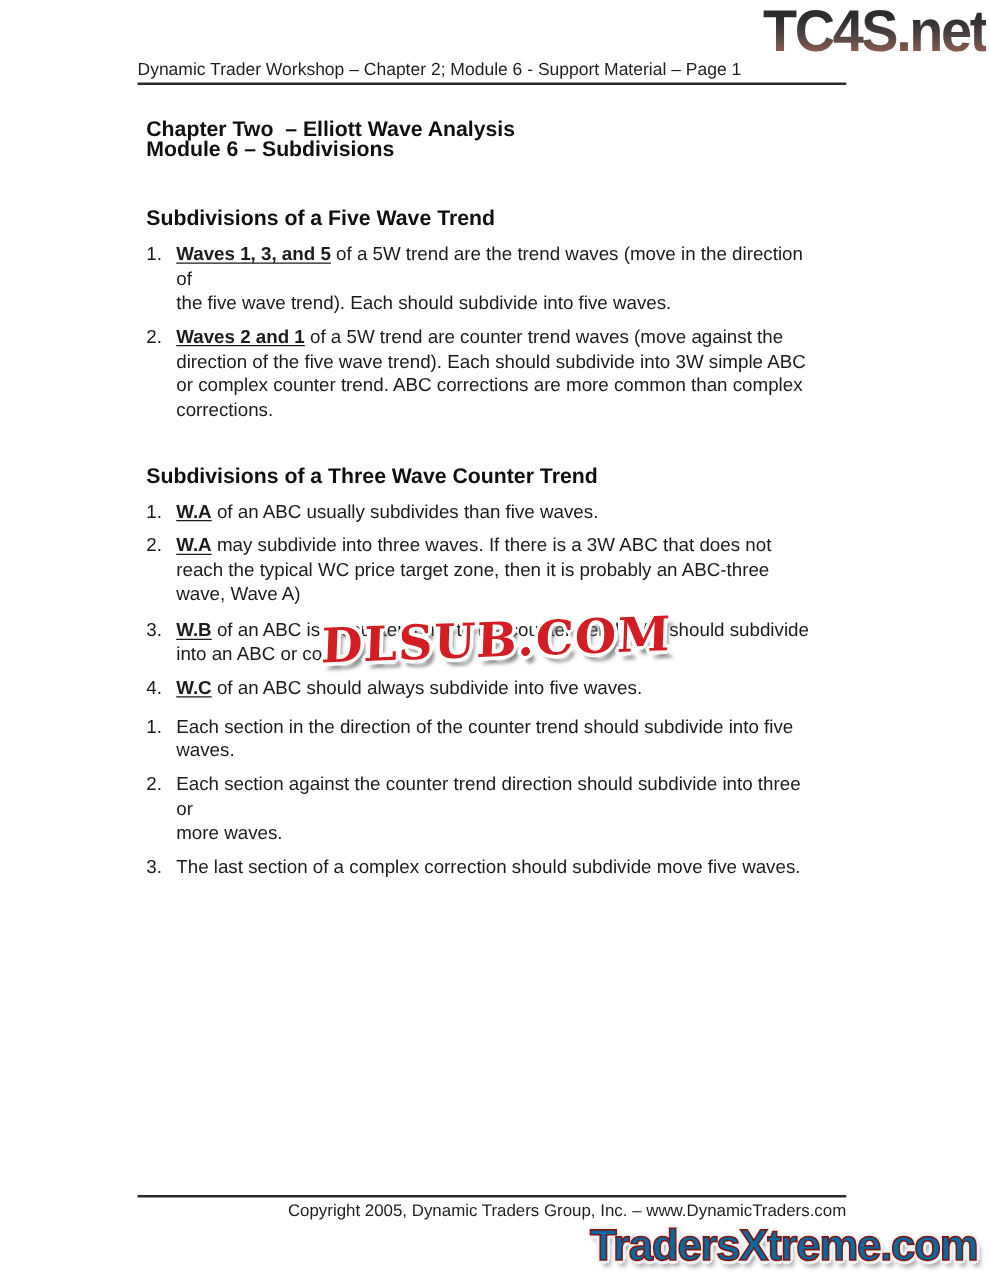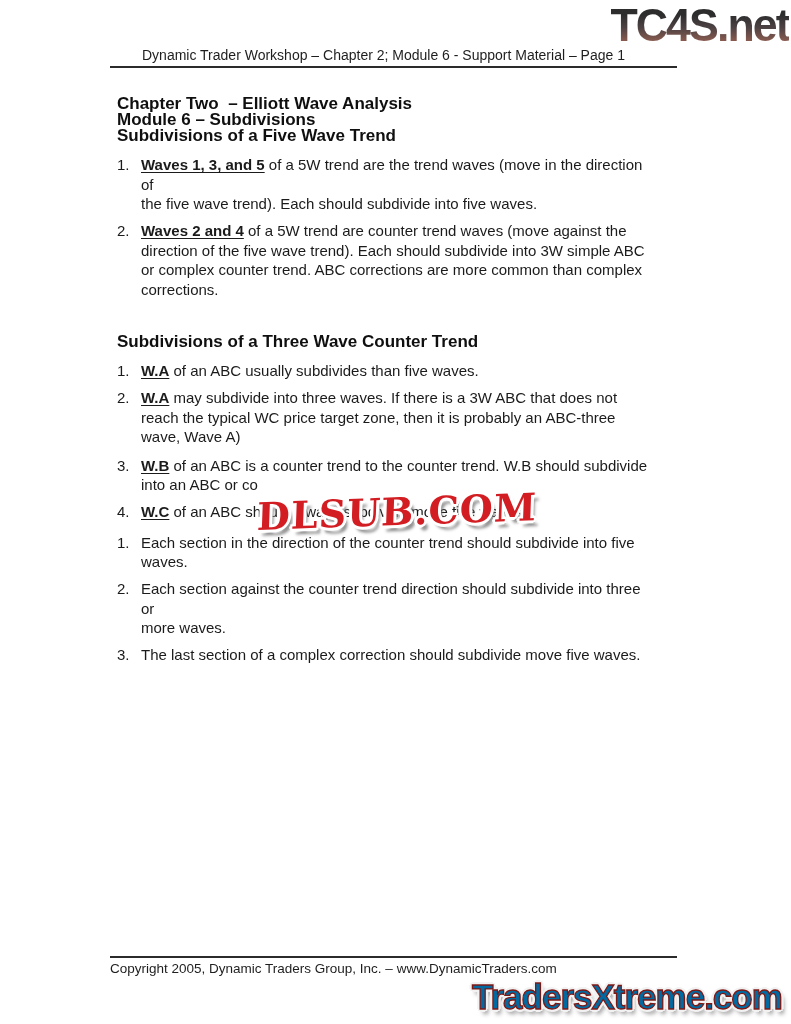--- a/index.html
+++ b/index.html
@@ -10,23 +10,22 @@
     background: #ffffff;
     overflow: hidden;
     font-family: "Liberation Sans", sans-serif;
     color: #1b1b1b;
   }
 
   
   .header-title {
     position: absolute;
     top: 47px;
-    left: 100px;
+    left: 110px;
     width: 567px;
-    text-align: center;
     font-size: 14px;
     color: #1e1e1e;
   }
   .rule {
     position: absolute;
     left: 110px;
     width: 567px;
     height: 0;
     border-top: 2px solid #2b2b2b;
   }
@@ -41,21 +40,21 @@
     width: 537px;
   }
   .h-bold {
     font-size: 17px;
     font-weight: bold;
     line-height: 16px;
     color: #0f0f0f;
     white-space: pre-wrap;
   }
   .module-heading { }
-  .sec-heading-1 { }
+  .sec-heading-1 { margin-top: 39px; }
   .sec-heading-n { margin-top: 35px; }
 
   .item {
     display: flex;
     font-size: 15px;
     line-height: 19.5px;
     color: #1b1b1b;
   }
   .item .num { flex: none; width: 24px; }
   .item .txt { flex: 1; white-space: pre-line; }
@@ -63,21 +62,21 @@
   .mt-first { margin-top: 11px; }
   .mt-item  { margin-top: 7.5px; }
   .mt-item9 { margin-top: 9px; }
 
   
   .copyright {
     position: absolute;
     top: 961px;
     left: 110px;
     width: 567px;
-    text-align: left;
+    text-align: right;
     font-size: 13.5px;
     color: #1e1e1e;
   }
 
   
   .wm-top {
     position: absolute;
     top: 0px;
     right: 2px;
     font-size: 47px;
@@ -140,21 +139,21 @@
     <div class="h-bold sec-heading-1">Subdivisions of a Five Wave Trend</div>
 
     <div class="item mt-first">
       <span class="num">1.</span>
       <span class="txt"><span class="lead">Waves 1, 3, and 5</span><span> of a 5W trend are the trend waves (move in the direction of
 the five wave trend). Each should subdivide into five waves.</span></span>
     </div>
 
     <div class="item mt-item">
       <span class="num">2.</span>
-      <span class="txt"><span class="lead">Waves 2 and 4</span><span> of a 5W trend are counter trend waves (move against the
+      <span class="txt"><span class="lead">Waves 2 and 1</span><span> of a 5W trend are counter trend waves (move against the
 direction of the five wave trend). Each should subdivide into 3W simple ABC
 or complex counter trend. ABC corrections are more common than complex
 corrections.</span></span>
     </div>
 
     <div class="h-bold sec-heading-n">Subdivisions of a Three Wave Counter Trend</div>
 
     <div class="item mt-first">
       <span class="num">1.</span>
       <span class="txt"><span class="lead">W.A</span><span> of an ABC usually subdivides than five waves.</span></span>
@@ -168,21 +167,21 @@
     </div>
 
     <div class="item mt-item9">
       <span class="num">3.</span>
       <span class="txt"><span class="lead">W.B</span><span> of an ABC is a counter trend to the counter trend. W.B should subdivide
 into an ABC or co</span></span>
     </div>
 
     <div class="item mt-item">
       <span class="num">4.</span>
-      <span class="txt"><span class="lead">W.C</span><span> of an ABC should always subdivide move five waves.</span></span>
+      <span class="txt"><span class="lead">W.C</span><span> of an ABC should always subdivide into five waves.</span></span>
     </div>
 
 
     <div class="item mt-first">
       <span class="num">1.</span>
       <span class="txt"><span>Each section in the direction of the counter trend should subdivide into five
 waves.</span></span>
     </div>
 
     <div class="item mt-item">

